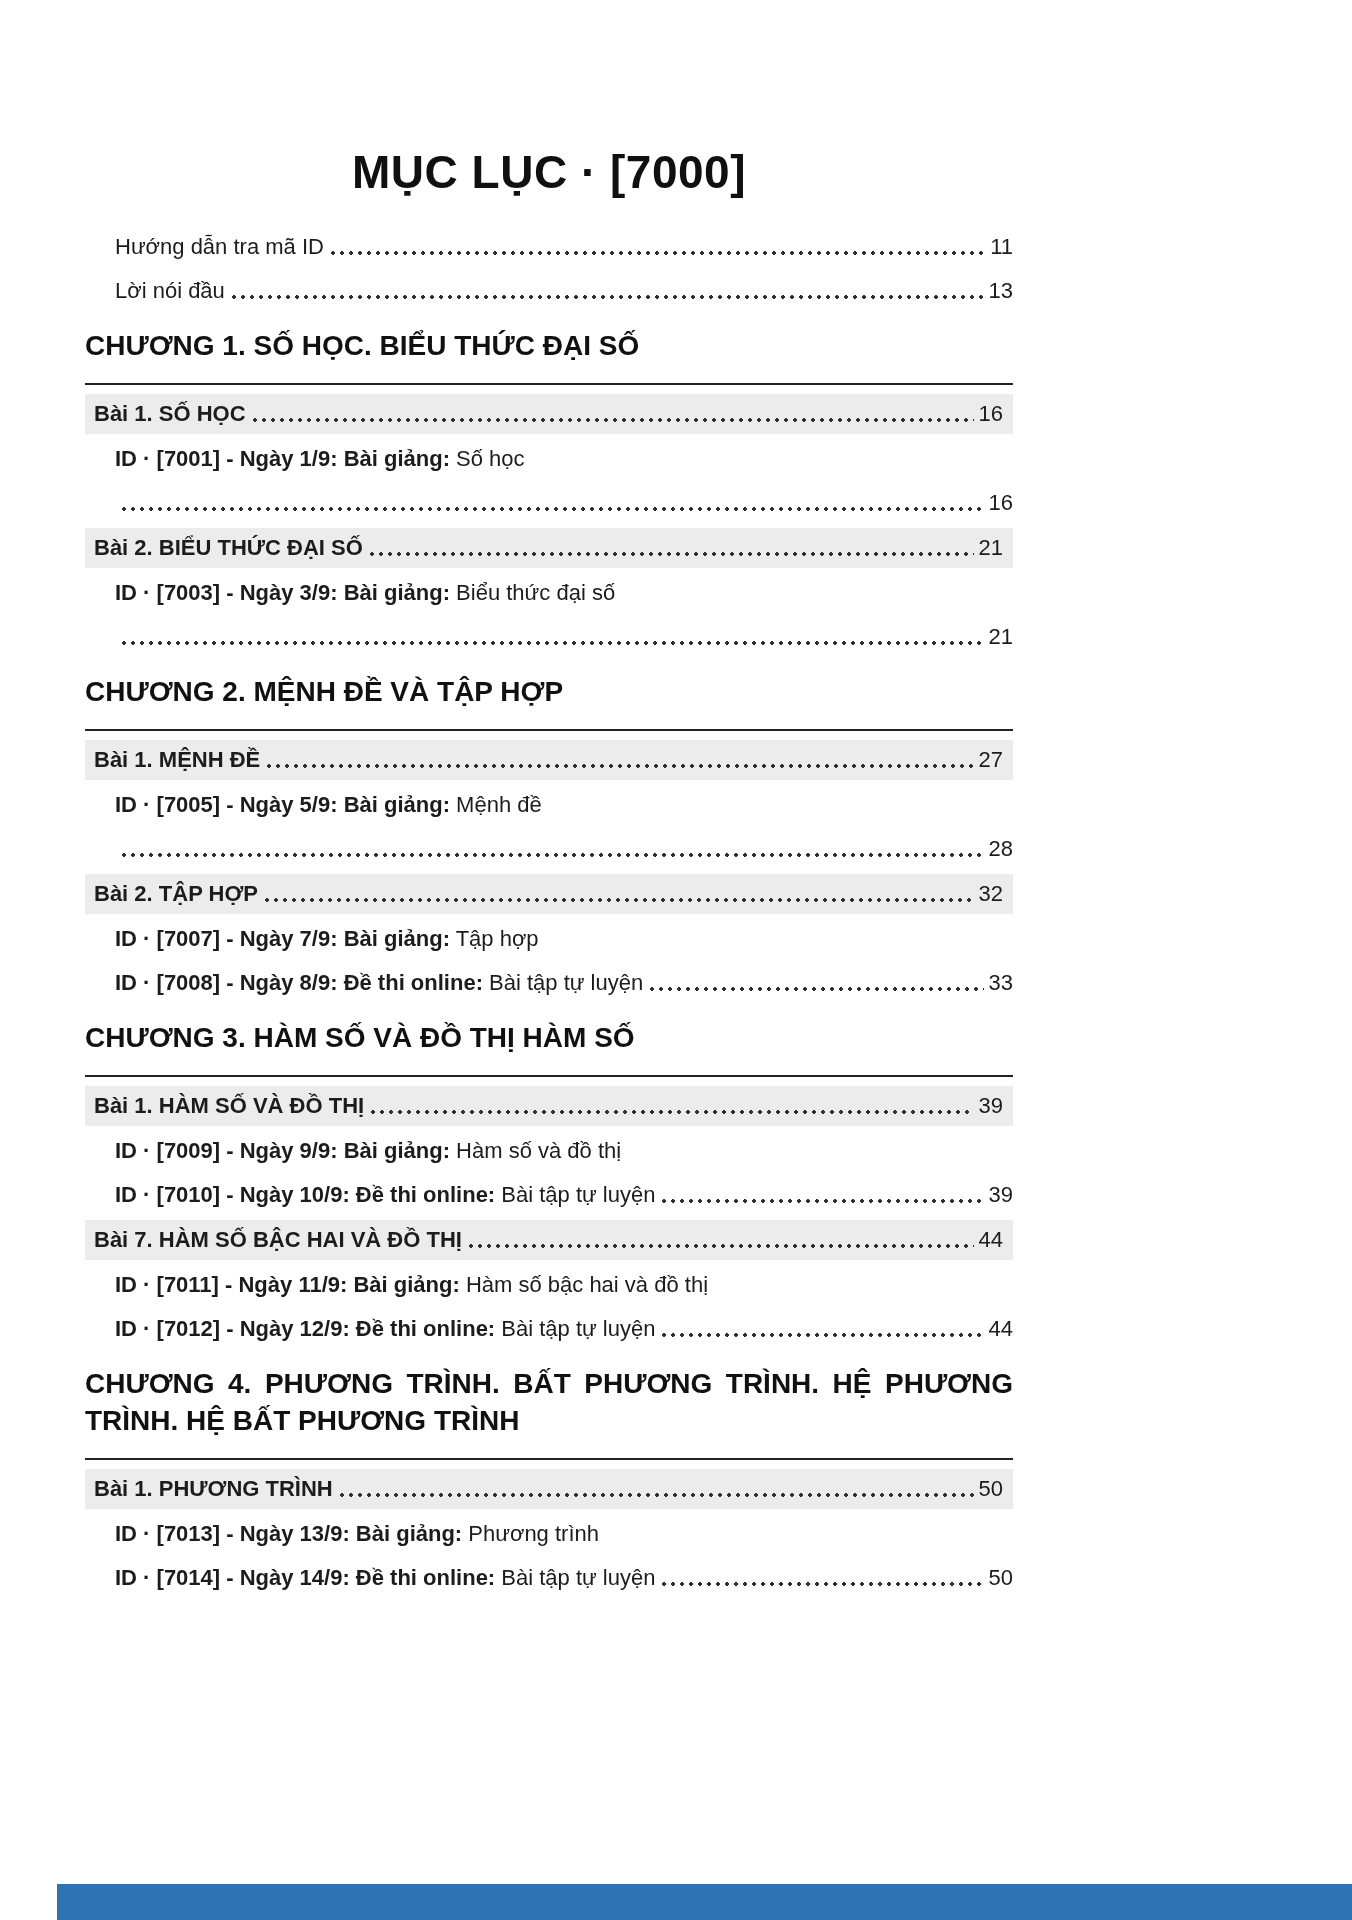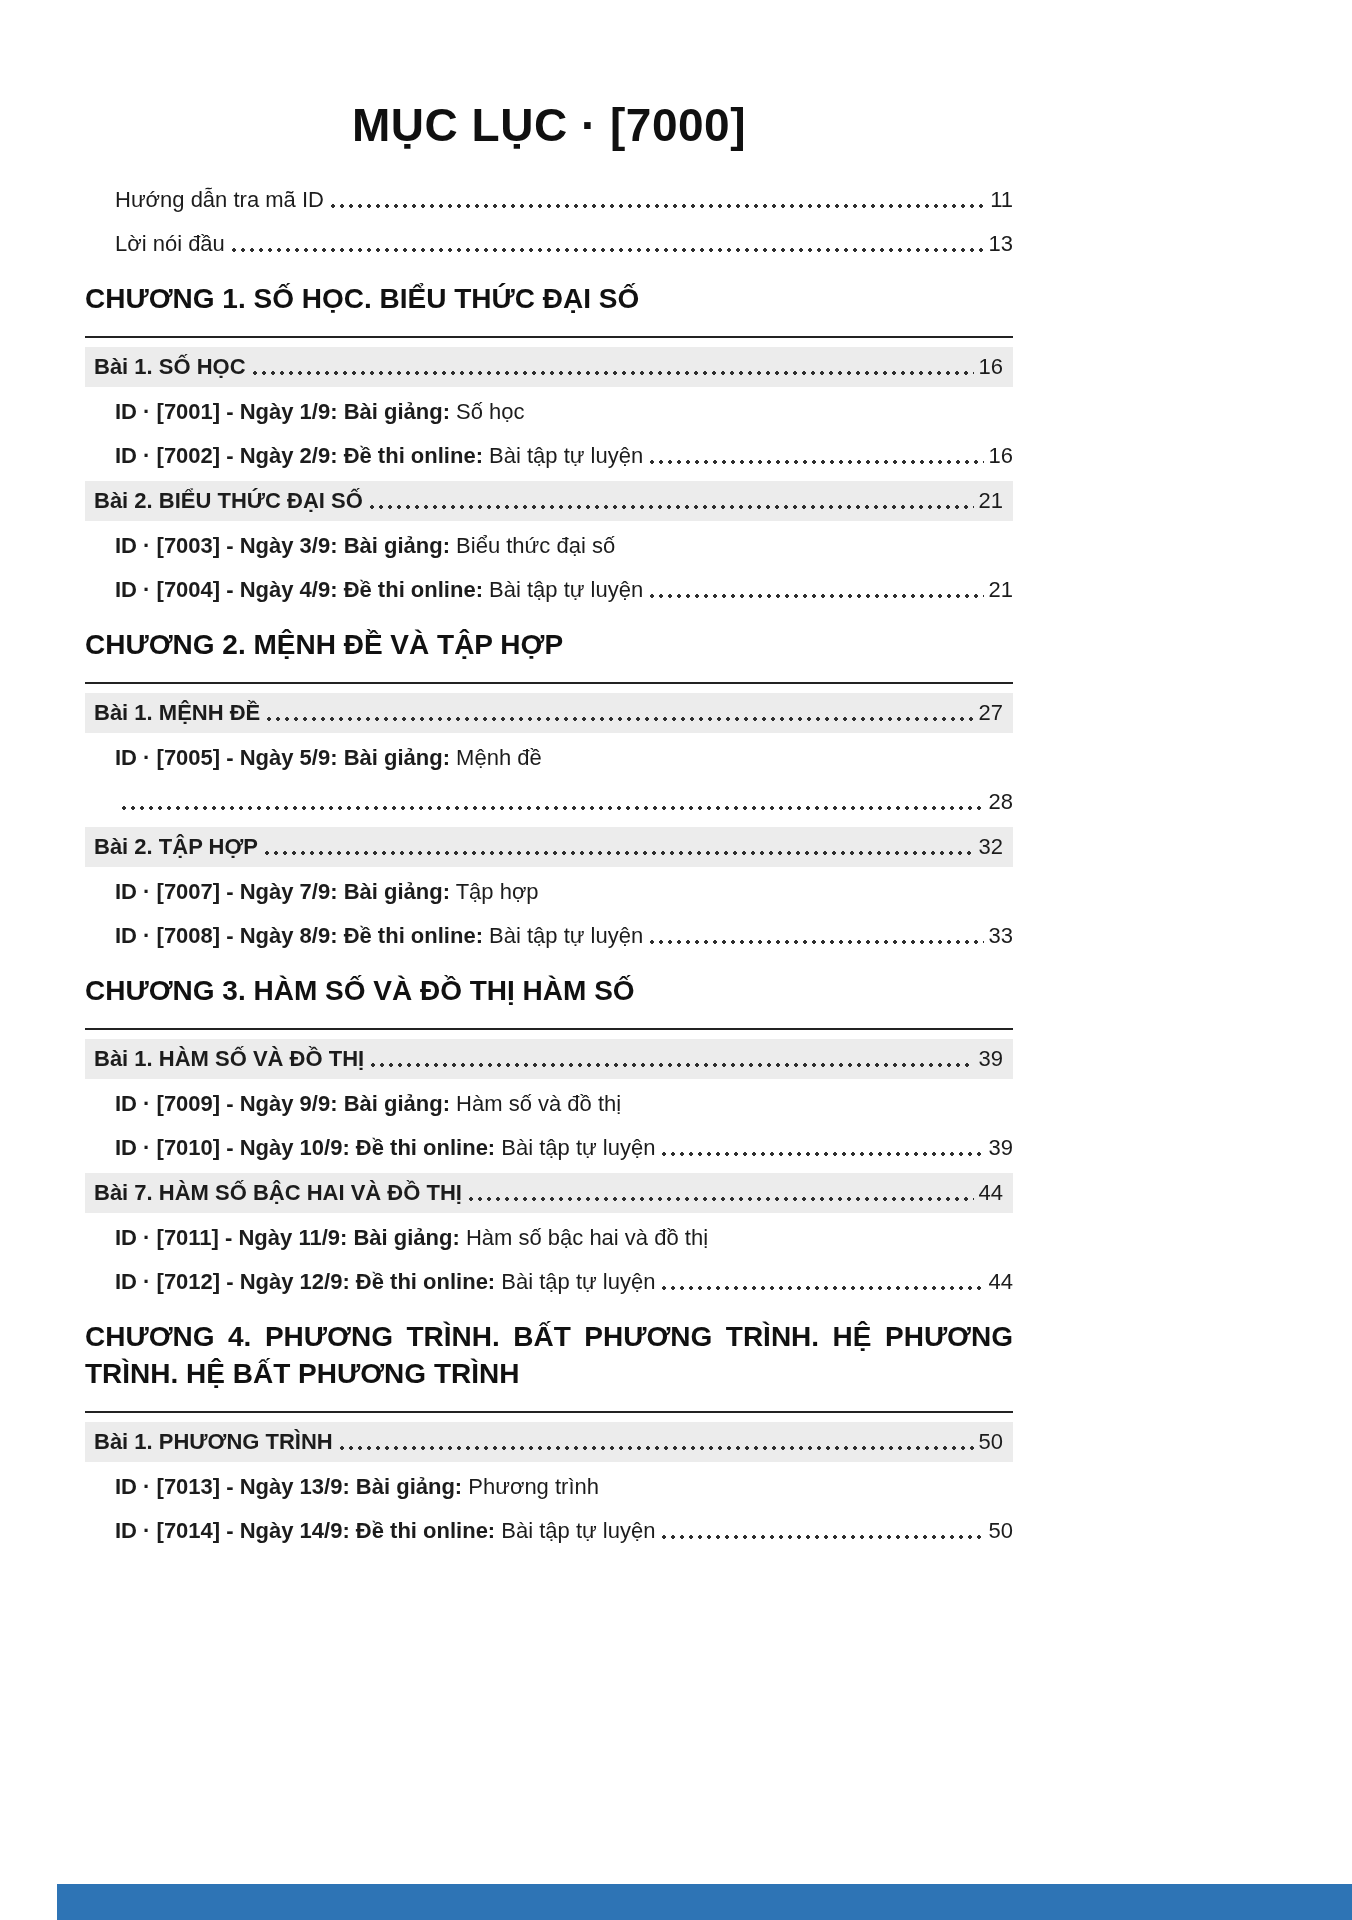--- a/index.html
+++ b/index.html
@@ -17,20 +17,21 @@
     top:98px;
     width:928px;
   }
   .doc-title {
     text-align:center;
     font-size:46px;
     font-weight:700;
     letter-spacing:0.5px;
     color:#101010;
     margin-bottom:26px;
+    margin-top:47px;
   }
   .row {
     display:flex;
     font-size:22px;
     line-height:44px;
   }
   .indent { padding-left:30px; }
   .leader {
     flex:1;
     align-self:flex-end;
@@ -102,41 +103,39 @@
       <span class="leader"></span>
       <span class="pagenum">16</span>
     </div>
     <div>
   <div class="row indent">
     <span><span class="item-prefix">ID · [7001] - Ngày 1/9: Bài giảng:</span><span> Số học</span></span>
 
   </div>
 
   <div class="row indent">
-    <span><span class="item-prefix">ID · [7002] - Ngày 2/9: Đề thi online:</span><span> Bài tập tự luyện</span></span>
     <span class="leader"></span>
     <span class="pagenum">16</span>
   </div>
 </div>
   </div>
 
   <div>
     <div class="lesson-bar">
       <span class="lesson-title">Bài 2. BIỂU THỨC ĐẠI SỐ</span>
       <span class="leader"></span>
       <span class="pagenum">21</span>
     </div>
     <div>
   <div class="row indent">
     <span><span class="item-prefix">ID · [7003] - Ngày 3/9: Bài giảng:</span><span> Biểu thức đại số</span></span>
 
   </div>
 
   <div class="row indent">
-    <span><span class="item-prefix">ID · [7004] - Ngày 4/9: Đề thi online:</span><span> Bài tập tự luyện</span></span>
     <span class="leader"></span>
     <span class="pagenum">21</span>
   </div>
 </div>
   </div>
 </div>
   </section>
 
   <section class="chapter">
     <h2 class="chapter-title">CHƯƠNG 2. MỆNH ĐỀ VÀ TẬP HỢP</h2>

